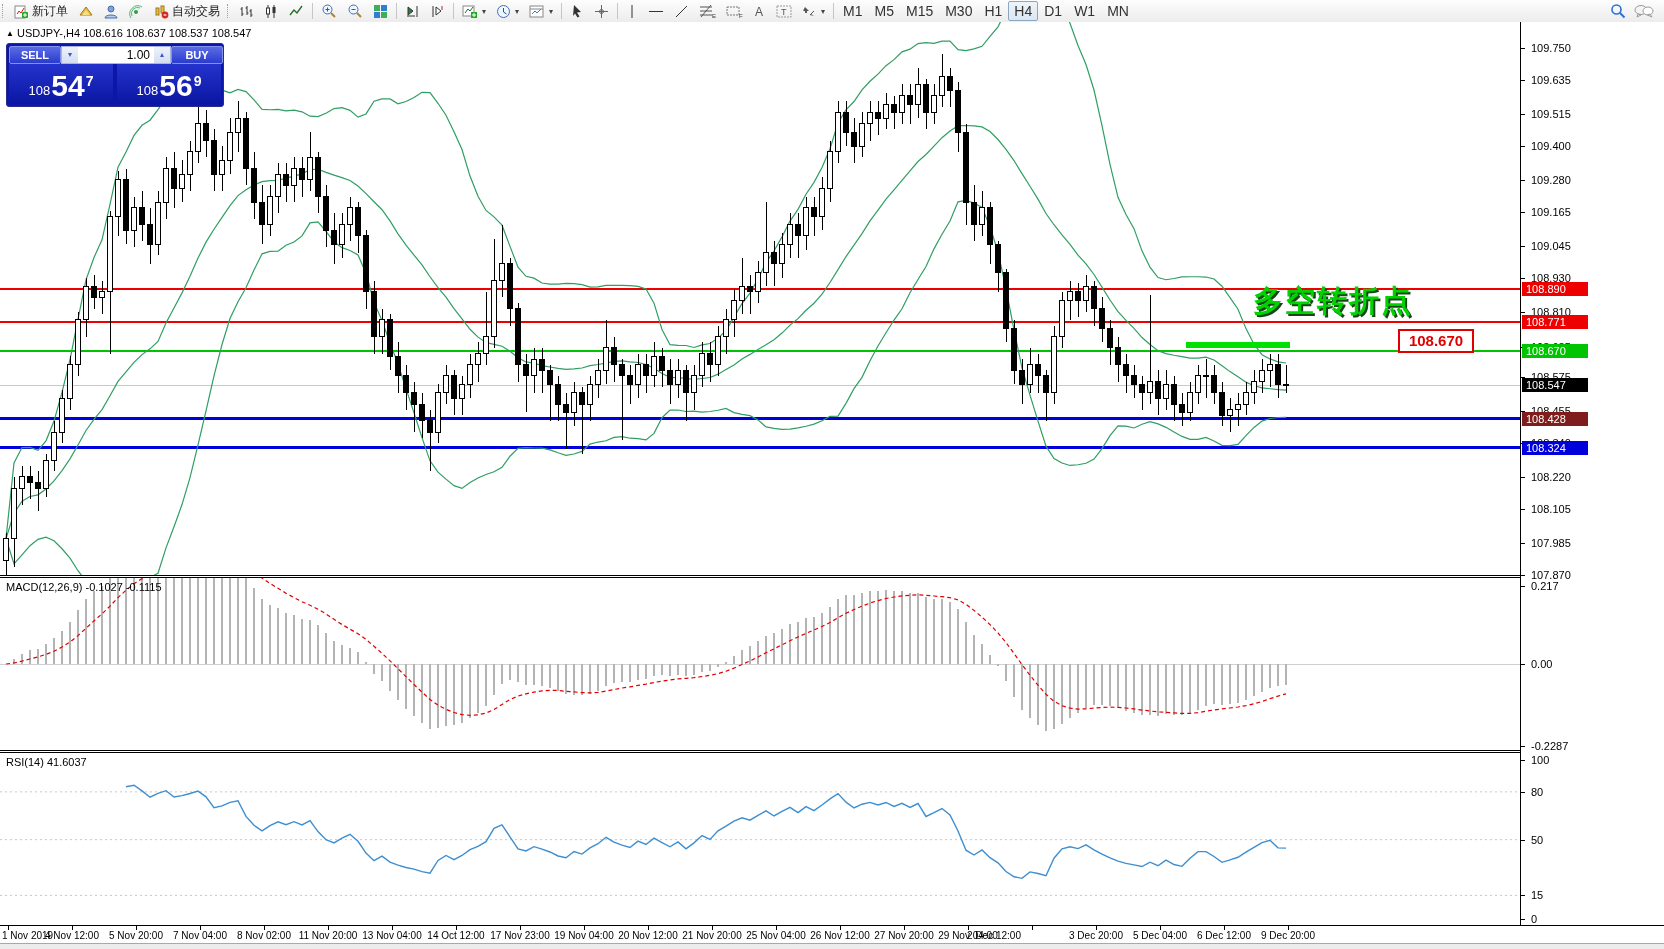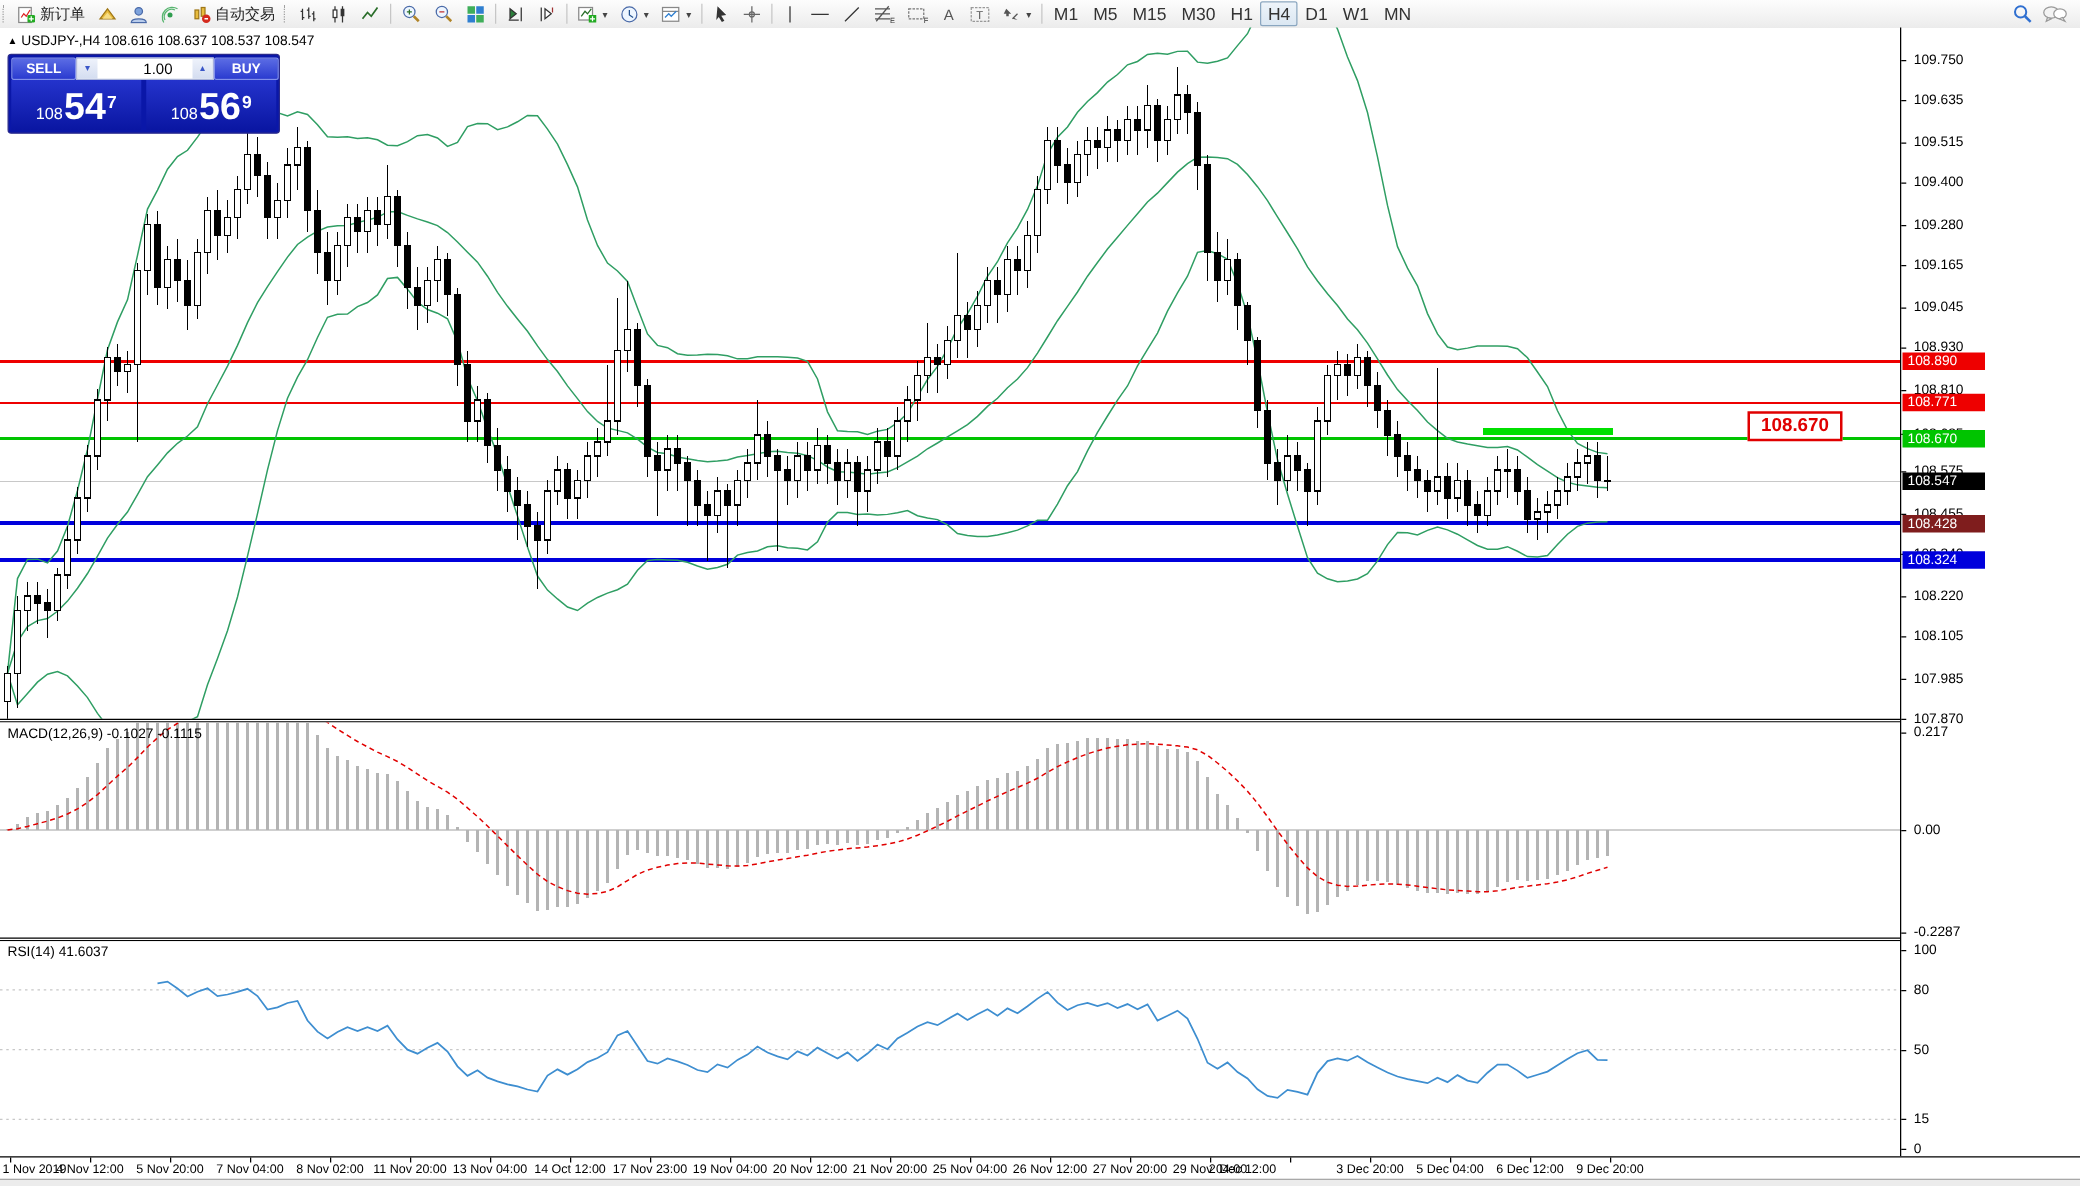--- a/index.html
+++ b/index.html
@@ -26,21 +26,21 @@
   .tag{position:absolute;left:1px;width:62px;height:14px;line-height:14px;font-size:11px;color:#fff;padding-left:4px;}
   
   #info-line{position:absolute;left:6px;top:27px;font-size:11px;color:#000;}
   #info-line .tri{font-size:8px;vertical-align:1px;}
   
   #trade{position:absolute;left:6px;top:43px;width:216px;height:62px;background:#0a17a8;border:1px solid #2a2a8a;border-radius:3px;}
   .tp-btn{position:absolute;top:2px;height:16px;width:50px;line-height:16px;text-align:center;color:#fff;font-size:11px;font-weight:bold;
      background:linear-gradient(#5b6ce4,#2a3bd0);border:1px solid #8291ec;border-radius:2px;}
   .tp-vol{position:absolute;left:54px;top:2px;width:108px;height:16px;background:#fff;border:1px solid #aab4d8;display:flex;}
   .tp-spin{width:16px;background:linear-gradient(#eef2fb,#d4ddf0);color:#3a56c8;font-size:8px;text-align:center;line-height:16px;}
-  .tp-input{flex:1;text-align:right;font-size:12px;line-height:16px;padding-right:16px;color:#000;}
+  .tp-input{flex:1;text-align:right;font-size:12px;line-height:16px;padding-right:4px;color:#000;}
   .tp-price{position:absolute;top:20px;width:104px;height:40px;background:linear-gradient(#2433cc,#0a16a2);color:#fff;display:flex;align-items:flex-end;justify-content:center;padding-bottom:3px;box-sizing:border-box;}
   .tp-price .small{font-size:13px;margin-bottom:3px;}
   .tp-price .big{font-size:30px;font-weight:bold;line-height:30px;margin:0 1px;}
   .tp-price .sup{font-size:14px;font-weight:bold;margin-bottom:12px;}
   
   #annot{position:absolute;left:1253px;top:281px;font-size:30px;font-weight:bold;color:#00d400;
      text-shadow:2px 2px 0 #18461a;letter-spacing:2px;white-space:nowrap;}
   #pricebox{position:absolute;left:1398px;top:329px;width:72px;height:20px;border:2px solid #e00000;background:#fff;
      color:#e00000;font-size:15px;font-weight:bold;text-align:center;line-height:20px;}
   
@@ -610,20 +610,21 @@
       <span class="big">54</span>
       <span class="sup">7</span>
     </div>
     <div class="tp-price" style="left:110px">
       <span class="small">108</span>
       <span class="big">56</span>
       <span class="sup">9</span>
     </div>
   </div>
 
+  <div id="annot">多空转折点</div>
   <div id="pricebox">108.670</div>
 
   <div class="sep" style="top:575px"></div>
   <div class="sep" style="top:577px"></div>
   <div class="sep" style="top:750px"></div>
   <div class="sep" style="top:752px"></div>
 
   <svg id="macd-svg" class="panel-svg" style="top:578px" width="1520" height="170" shape-rendering="crispEdges">
       <line x1="0" y1="86" x2="1520" y2="86" stroke="#cfcfcf"></line>
       <rect x="5" y="85.5" width="2" height="0.5" fill="#b4b4b4"></rect>

